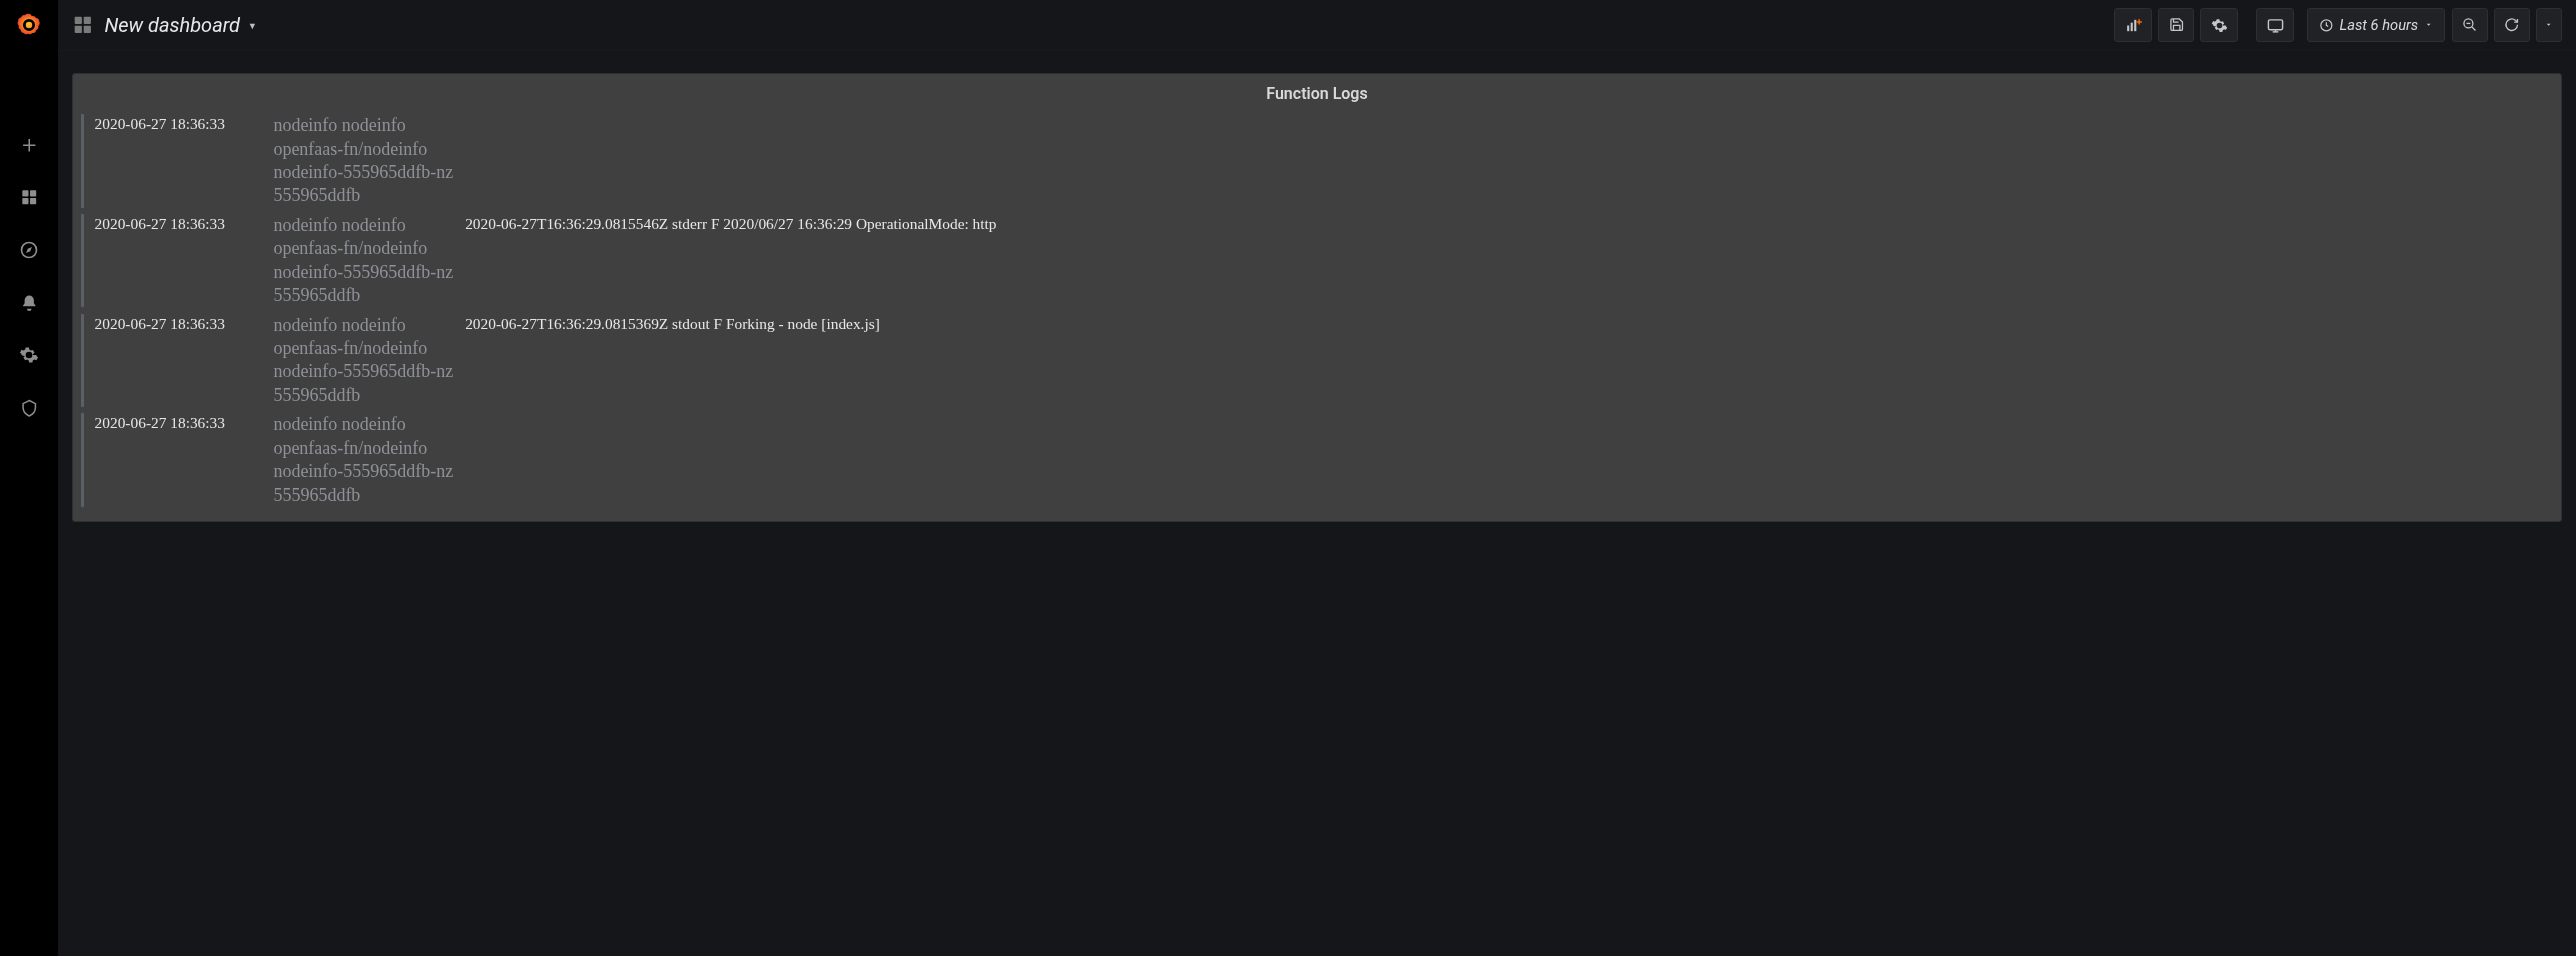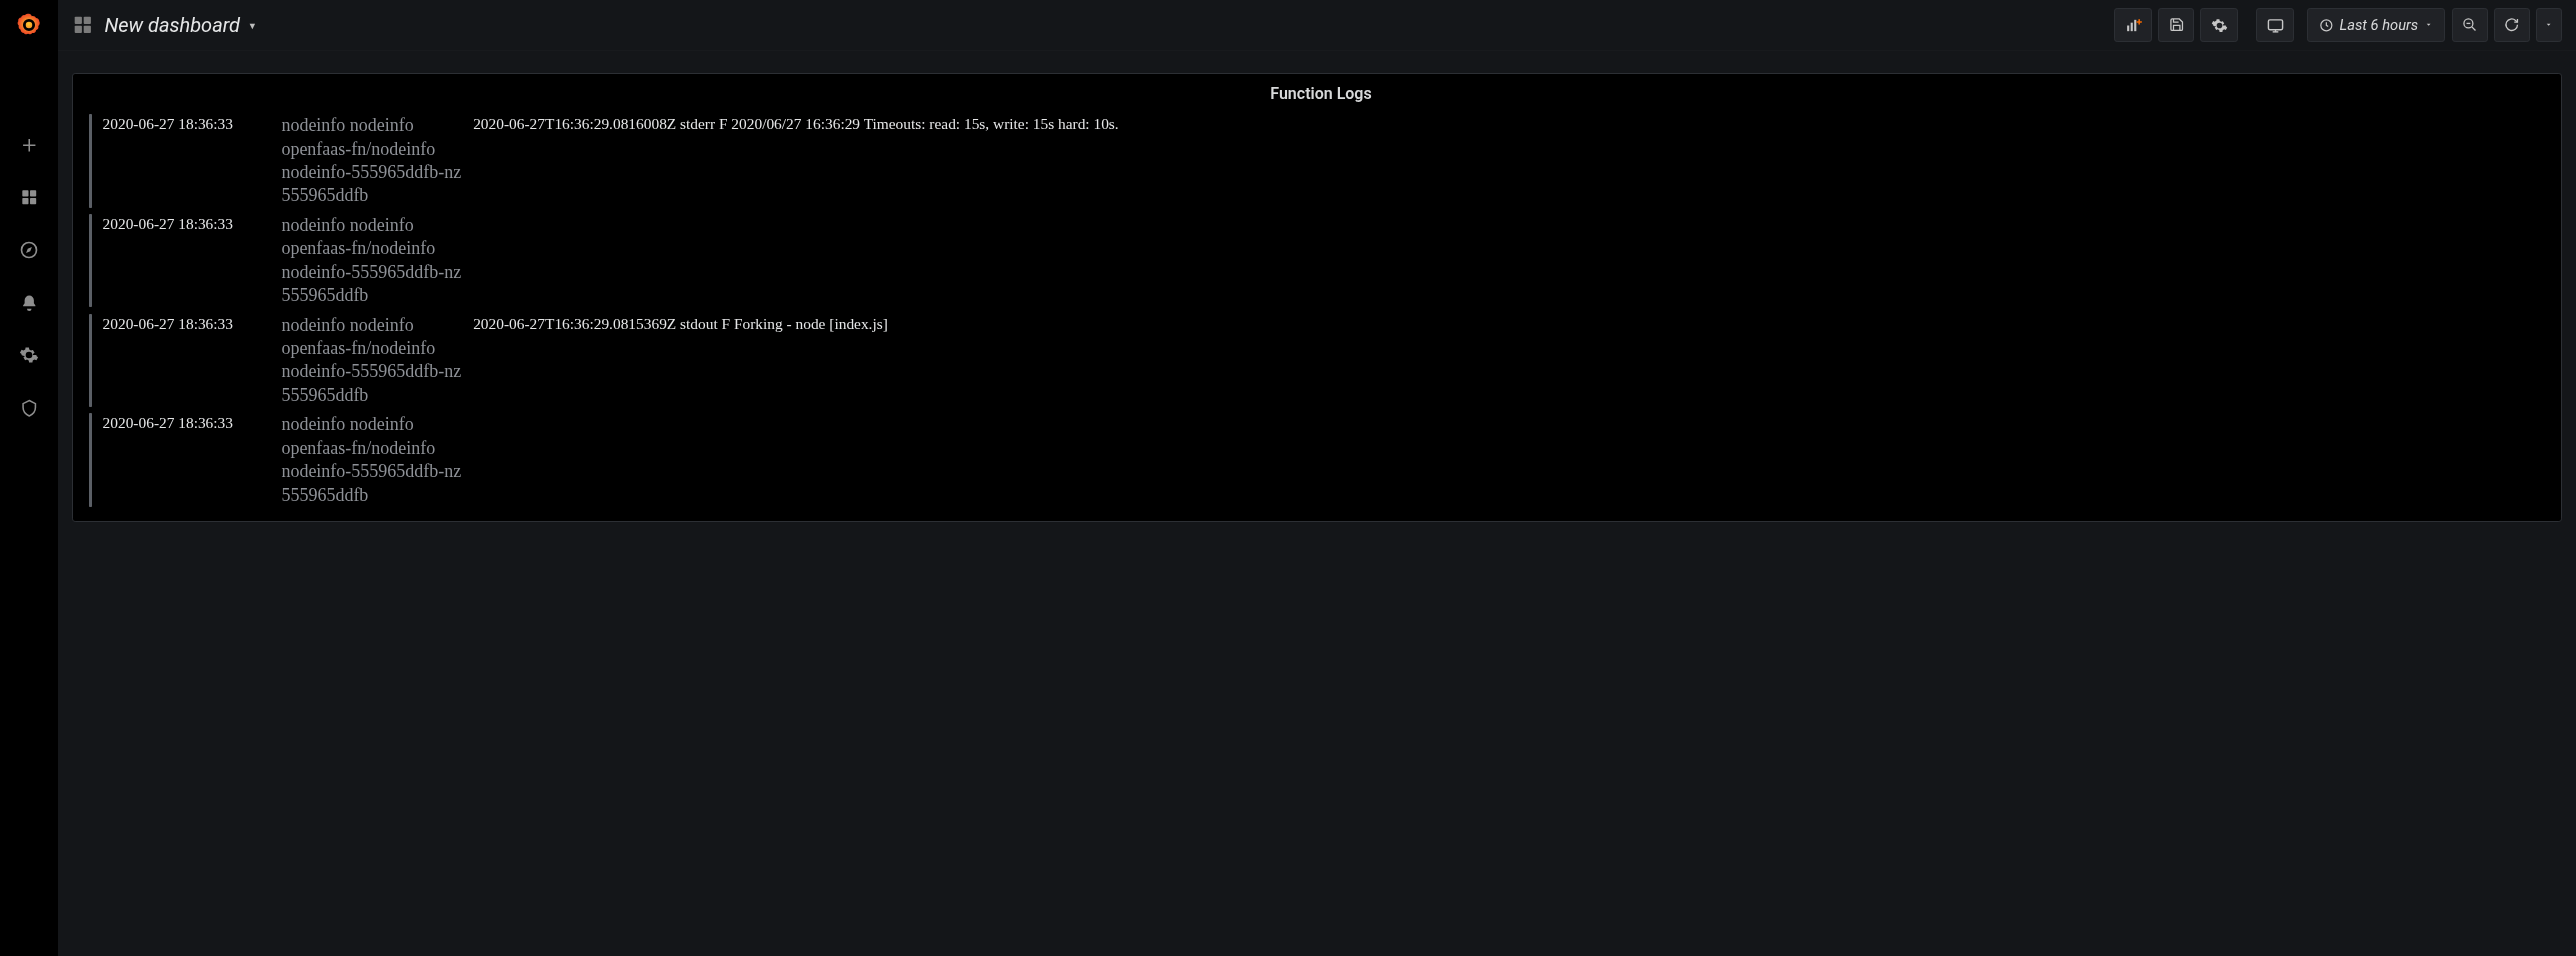--- a/index.html
+++ b/index.html
@@ -73,22 +73,21 @@
     font-size: 14.7px;
   }
   .tb-btn svg { display:block; }
   .tb-btn .txt { color: #d8d9da; white-space: nowrap; }
 
   
   .content { flex:1; padding: 21.6px 14px 14px 14px; overflow:auto; }
   .panel {
     border: 0.8px solid #2c2f34;
     border-radius: 3.1px;
-    background: #000000;
-    padding-left: 8px;
+    background: #404040;
   }
   .panel-title {
     text-align: center;
     font-size: 16px;
     font-weight: 600;
     color: #d8d9da;
     padding: 10.8px 0 7.7px 0;
   }
   .logs { padding: 0 7.7px 10.8px 7.7px; }
   .log-row {
@@ -276,31 +275,31 @@
         <div class="logs" id="logs-container">
             <div class="log-row">
               <div class="log-bar"></div>
               <div class="log-ts">2020-06-27 18:36:33</div>
               <div class="log-labels">
                 <div>nodeinfo nodeinfo</div>
                 <div>openfaas-fn/nodeinfo</div>
                 <div>nodeinfo-555965ddfb-nz7px</div>
                 <div>555965ddfb</div>
               </div>
-              <div class="log-msg">2020-06-27T16:36:29.0816008Z stderr F 2020/06/27 16:36:29 Timeouts: read: 15s, write: 15s hard: 10s.</div>
             </div>
             <div class="log-row">
               <div class="log-bar"></div>
               <div class="log-ts">2020-06-27 18:36:33</div>
               <div class="log-labels">
                 <div>nodeinfo nodeinfo</div>
                 <div>openfaas-fn/nodeinfo</div>
                 <div>nodeinfo-555965ddfb-nz7px</div>
                 <div>555965ddfb</div>
               </div>
+              <div class="log-msg">2020-06-27T16:36:29.0815546Z stderr F 2020/06/27 16:36:29 OperationalMode: http</div>
             </div>
             <div class="log-row">
               <div class="log-bar"></div>
               <div class="log-ts">2020-06-27 18:36:33</div>
               <div class="log-labels">
                 <div>nodeinfo nodeinfo</div>
                 <div>openfaas-fn/nodeinfo</div>
                 <div>nodeinfo-555965ddfb-nz7px</div>
                 <div>555965ddfb</div>
               </div>

